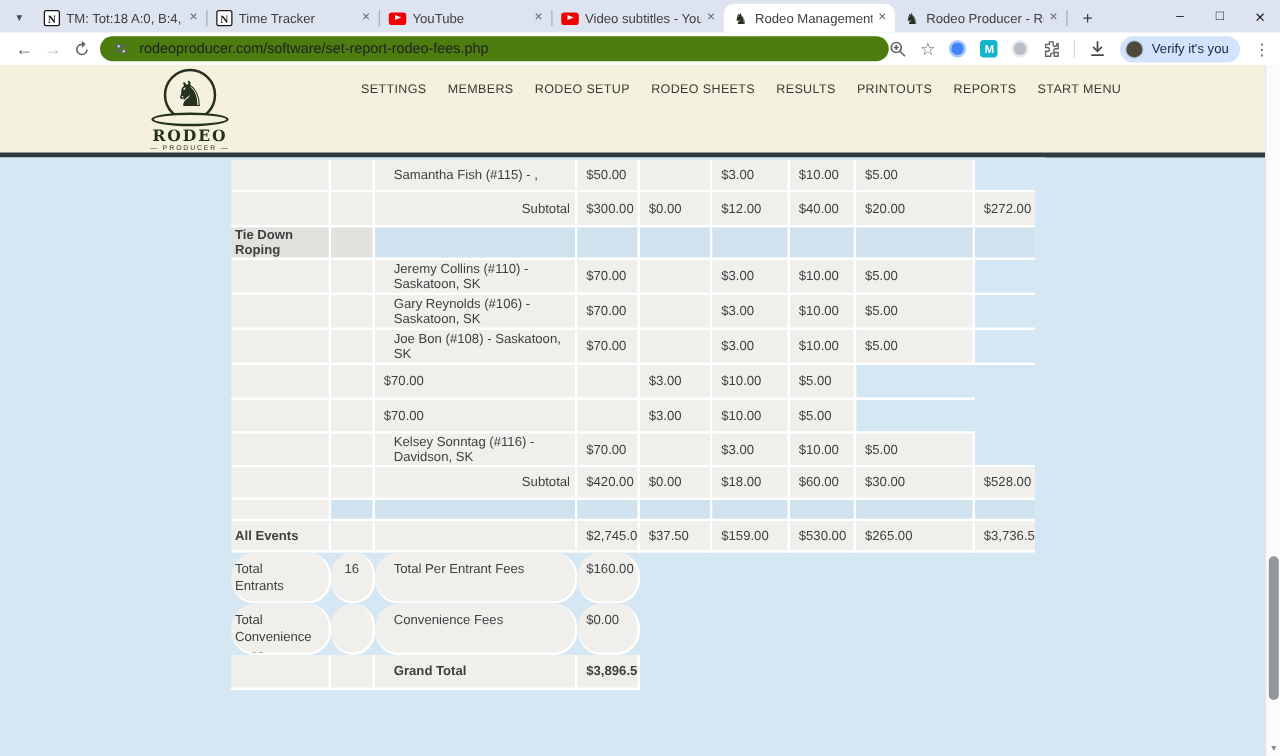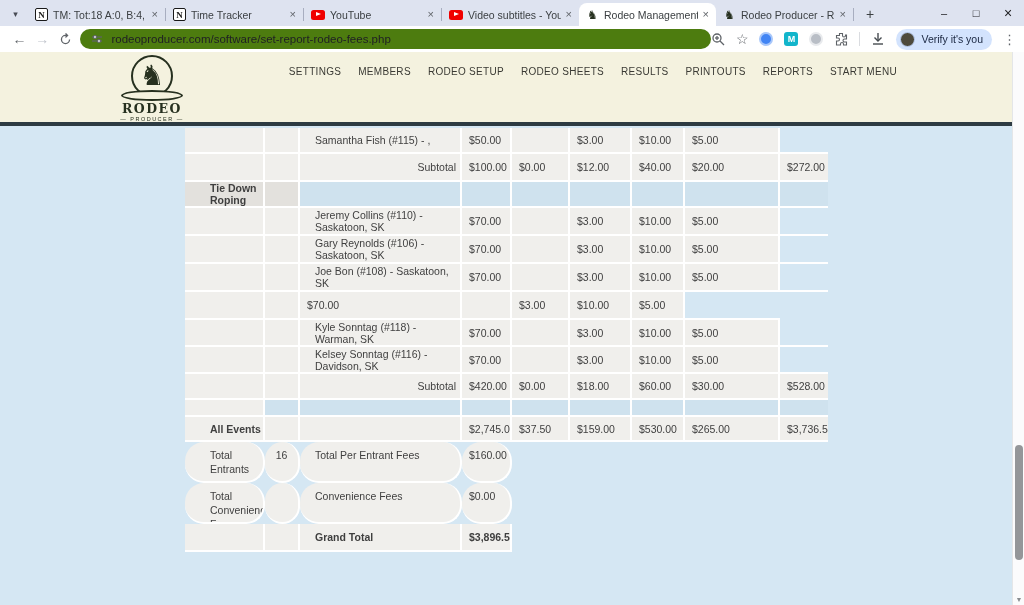--- a/index.html
+++ b/index.html
@@ -56,21 +56,21 @@
   .content { position:absolute; top:126px; left:0; width:836px; height:479px; background:#d5e7f3; }
   .rtable { position:absolute; left:185px; top:2px; width:643px; }
   .rrow { display:grid; }
   .cell { border-right:2px solid #ffffff; border-bottom:2px solid #ffffff; display:flex; align-items:center; font-size:10.5px; color:#3f3f3f; overflow:hidden; }
   .cell:last-child { border-right:none; }
   .cell.g  { background:#f0efec; }
   .cell.sg { background:#e3e1dd; }
   .cell.band { background:#cfe2ee; }
   .cell.trans { background:transparent; }
   .cell.none { background:transparent; border-right:none; border-bottom:none; }
-  .c-label { padding-left:25px; }
+  .c-label { padding-left:3px; }
   .c-center { justify-content:center; }
   .c-name { padding-left:15px; }
   .c-right { justify-content:flex-end; padding-right:4px; }
   .c-money { padding-left:7px; }
   .bold { font-weight:bold; }
   .rrow.summary .cell { align-items:flex-start; padding-top:7px;border-radius:19px; }
   .rrow.summary .c-label { white-space:pre-line; line-height:14px; padding-top:6px; }
 
   
   .scrollbar { position:absolute; top:52px; right:0; width:12px; height:553px; background:#fbfbfc; border-left:1px solid #e4e6e8; }
@@ -230,21 +230,21 @@
           <div class="cell g c-money"></div>
           <div class="cell g c-money">$3.00</div>
           <div class="cell g c-money">$10.00</div>
           <div class="cell g c-money">$5.00</div>
           <div class="cell trans c-money"></div>
         </div>
         <div class="rrow subtotal" style="grid-template-columns: 80px 35px 162px 50px 58px 62px 53px 95px 48px; height: 28px;">
           <div class="cell g c-label"></div>
           <div class="cell g c-center"></div>
           <div class="cell g c-right">Subtotal</div>
-          <div class="cell g c-money">$100.00</div>
+          <div class="cell g c-money">$300.00</div>
           <div class="cell g c-money">$0.00</div>
           <div class="cell g c-money">$12.00</div>
           <div class="cell g c-money">$40.00</div>
           <div class="cell g c-money">$20.00</div>
           <div class="cell g c-money">$272.00</div>
         </div>
         <div class="rrow section" style="grid-template-columns: 80px 35px 162px 50px 58px 62px 53px 95px 48px; height: 26px;">
           <div class="cell sg c-label bold">Tie Down Roping</div>
           <div class="cell sg c-center"></div>
           <div class="cell band c-name"></div>
@@ -294,21 +294,20 @@
           <div class="cell g c-money">$70.00</div>
           <div class="cell g c-money"></div>
           <div class="cell g c-money">$3.00</div>
           <div class="cell g c-money">$10.00</div>
           <div class="cell g c-money">$5.00</div>
           <div class="cell trans c-money"></div>
         </div>
         <div class="rrow entrant" style="grid-template-columns: 80px 35px 162px 50px 58px 62px 53px 95px 48px; height: 27px;">
           <div class="cell g c-label"></div>
           <div class="cell g c-center"></div>
-          <div class="cell g c-name">Kyle Sonntag (#118) - Warman, SK</div>
           <div class="cell g c-money">$70.00</div>
           <div class="cell g c-money"></div>
           <div class="cell g c-money">$3.00</div>
           <div class="cell g c-money">$10.00</div>
           <div class="cell g c-money">$5.00</div>
           <div class="cell trans c-money"></div>
         </div>
         <div class="rrow entrant" style="grid-template-columns: 80px 35px 162px 50px 58px 62px 53px 95px 48px; height: 27px;">
           <div class="cell g c-label"></div>
           <div class="cell g c-center"></div>

